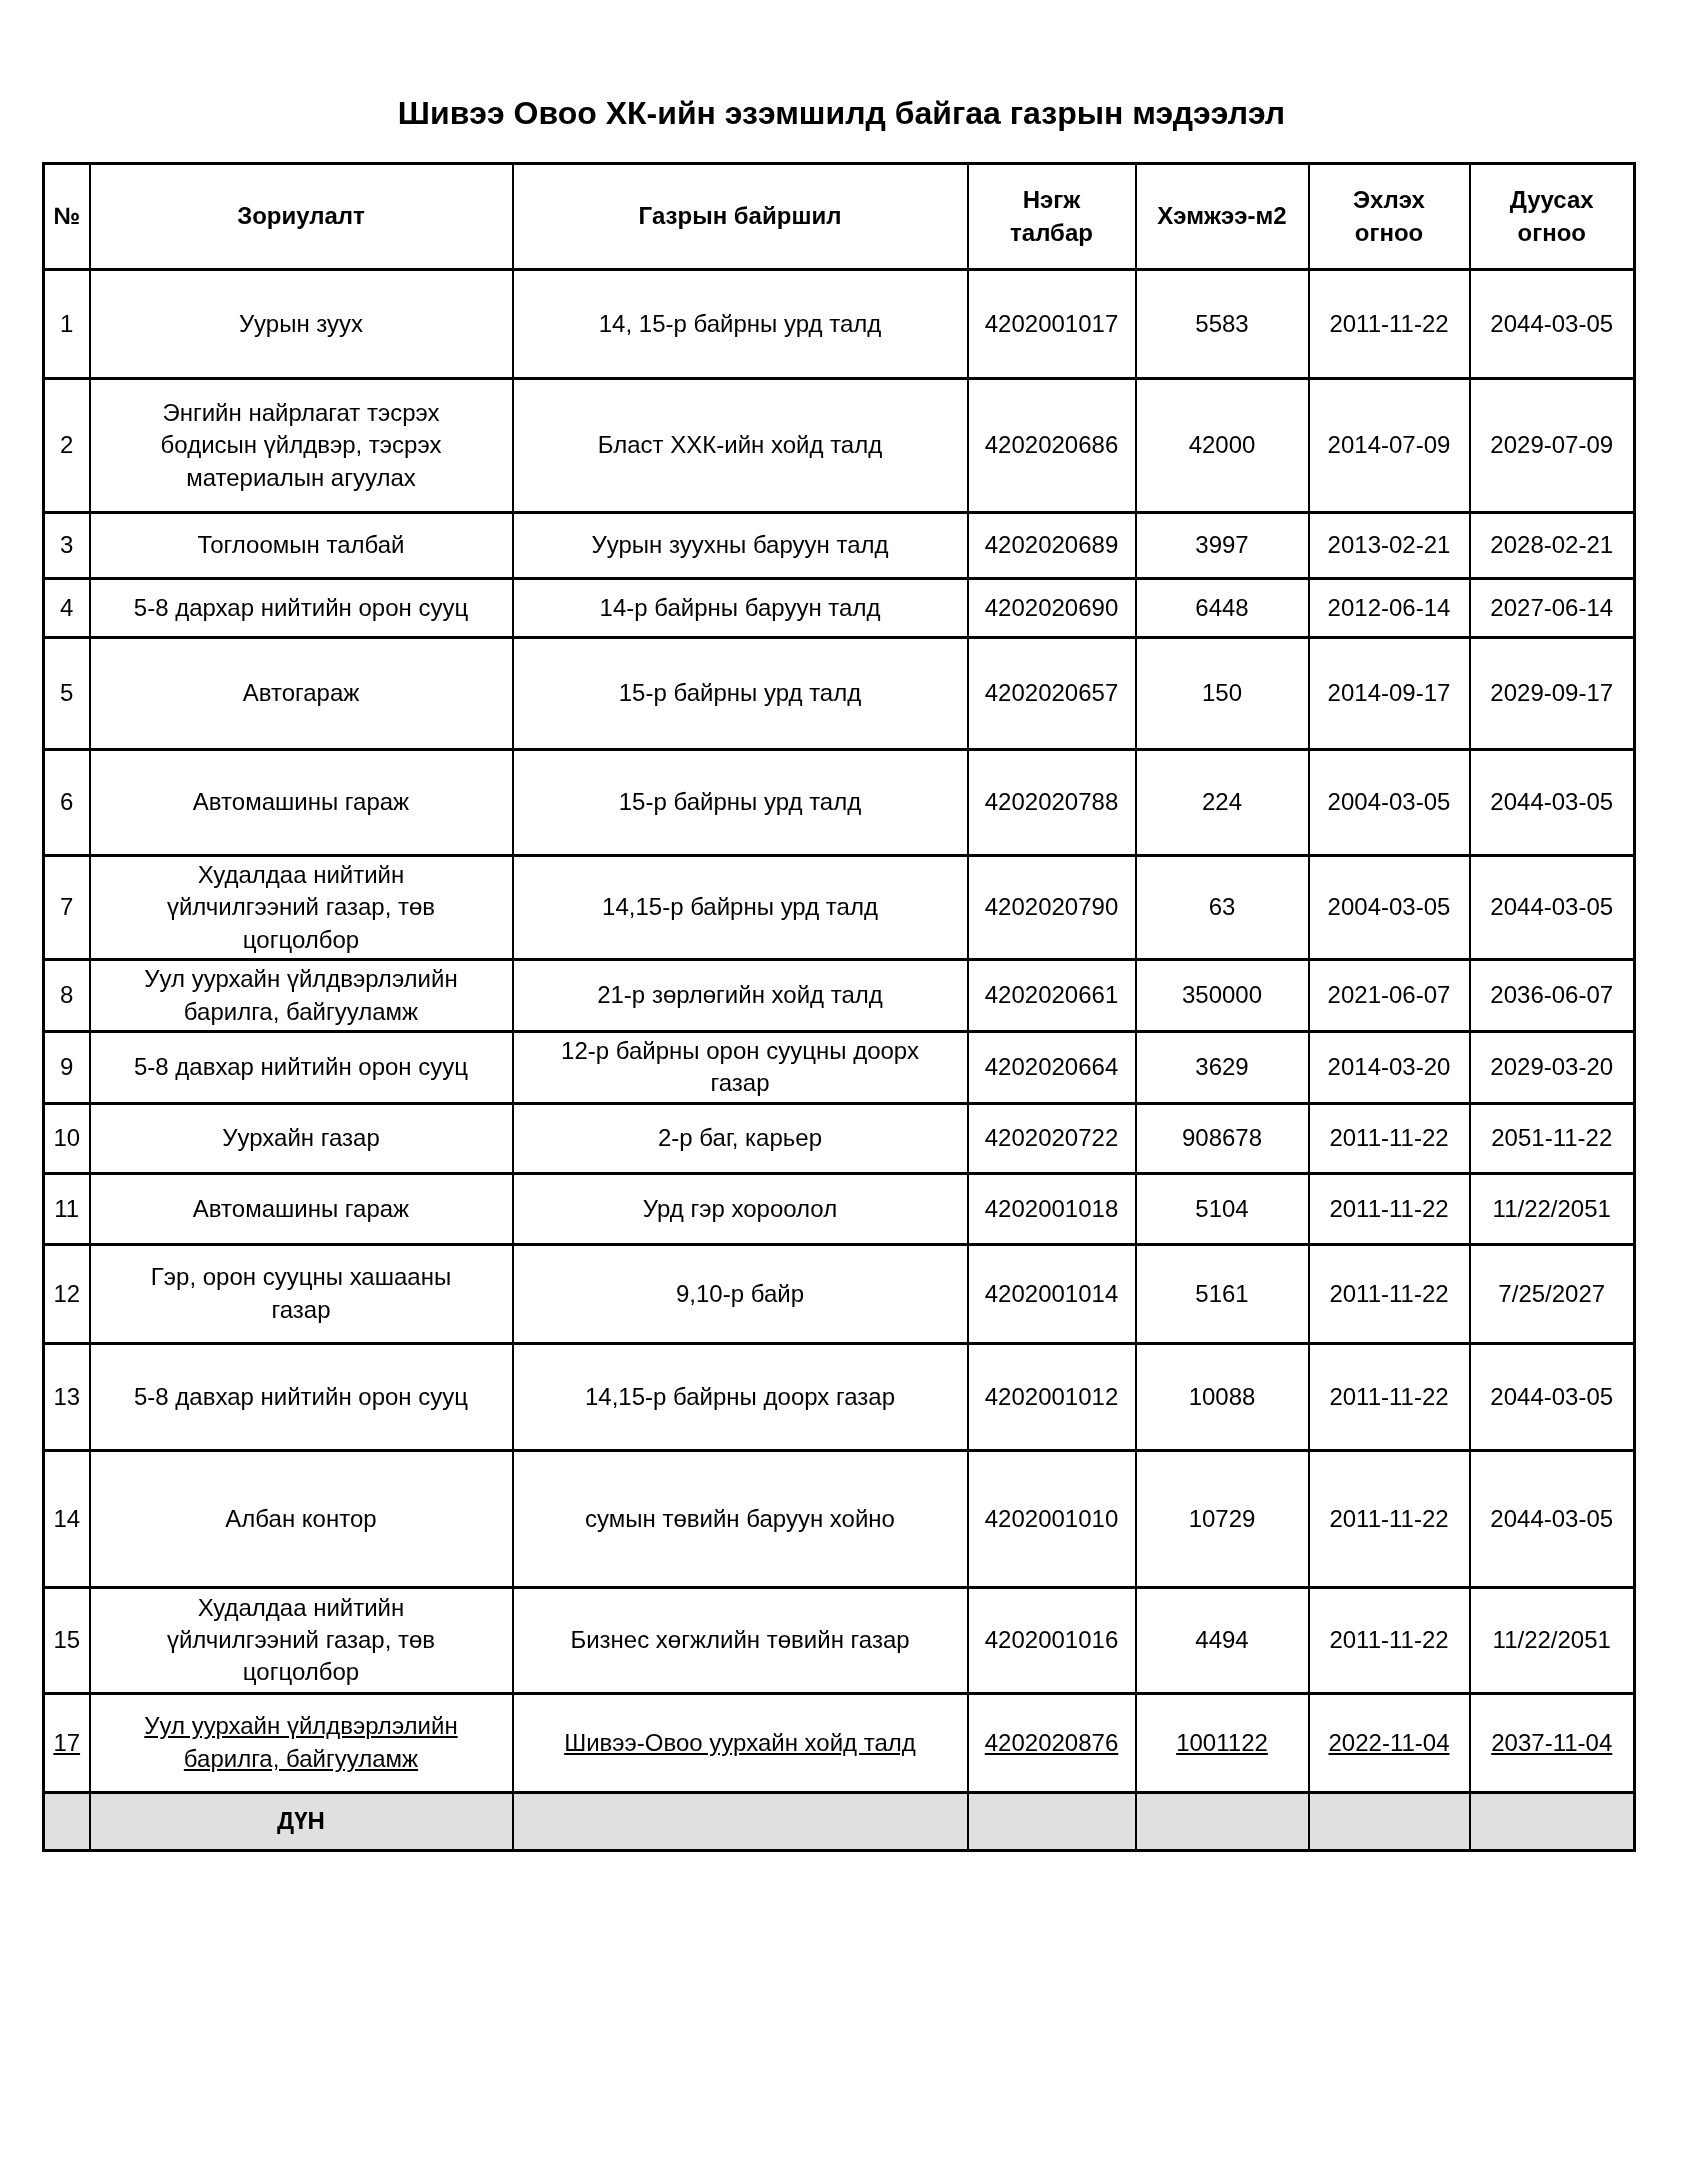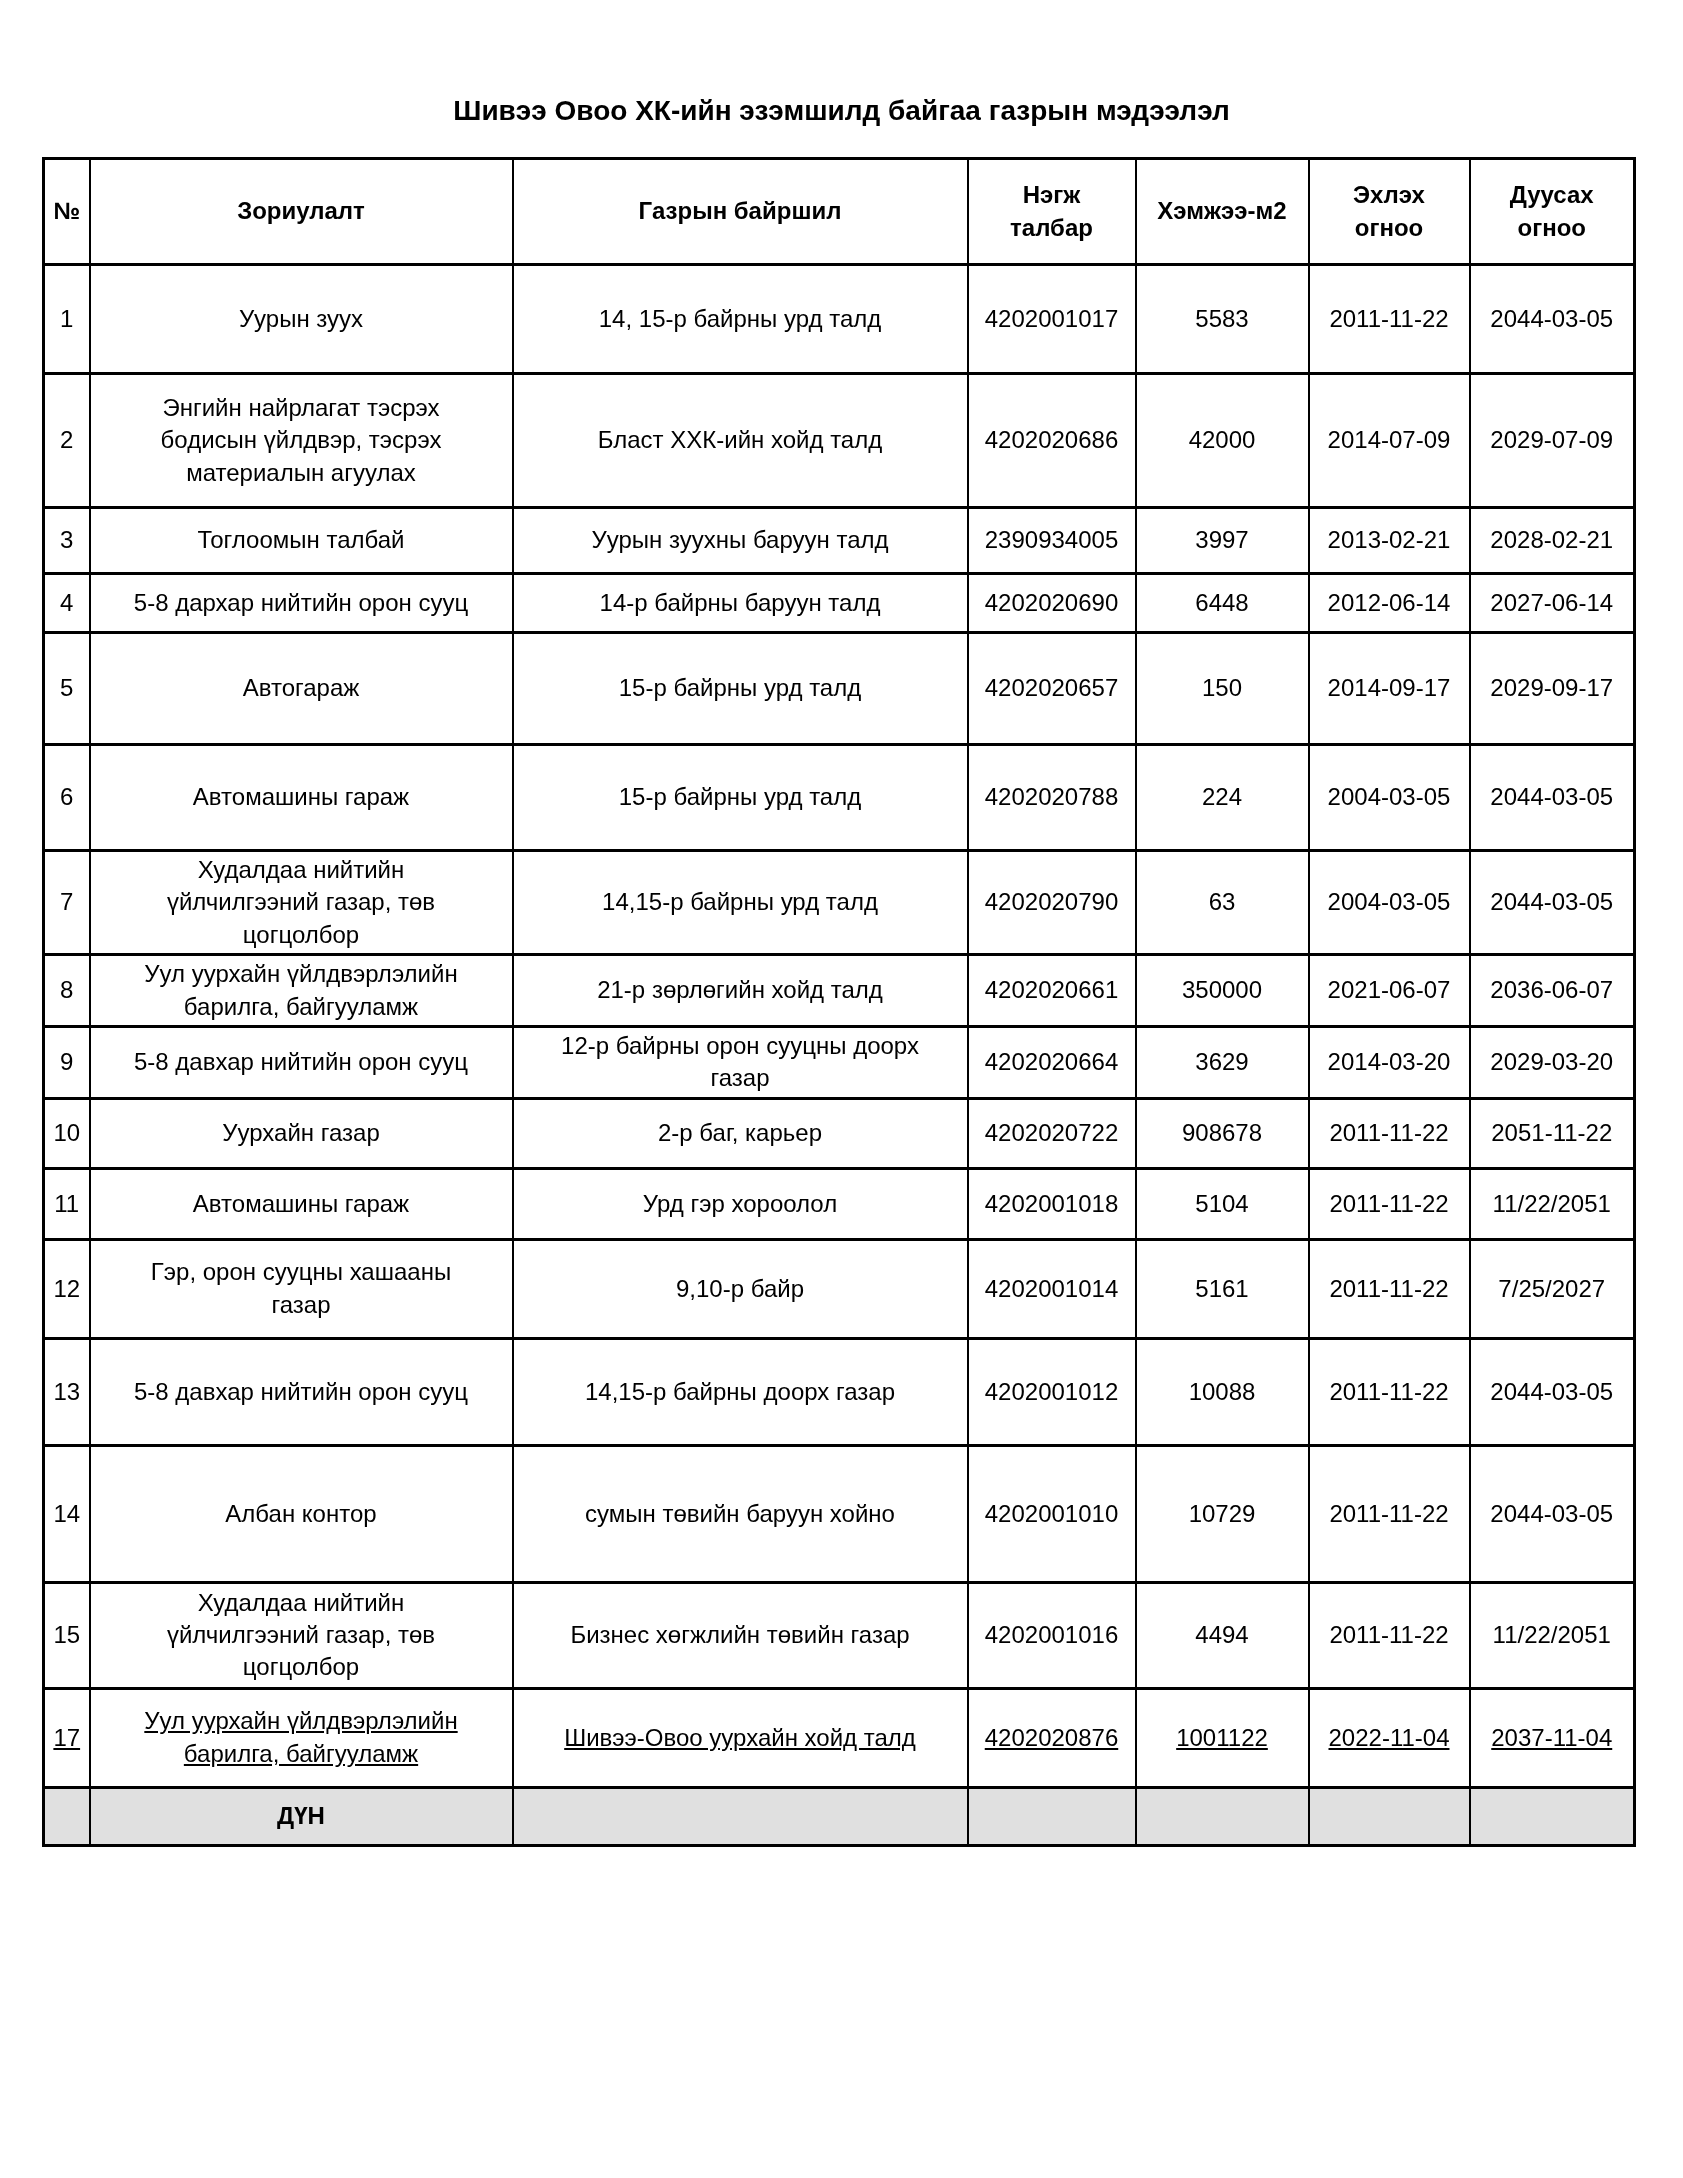--- a/index.html
+++ b/index.html
@@ -10,21 +10,21 @@
   body {
     width: 1683px;
     height: 2178px;
     font-family: "Liberation Sans", sans-serif;
     color: #000000;
     position: relative;
   }
   .title {
     margin: 95px 0 0 0;
     text-align: center;
-    font-size: 28px;
+    font-size: 32px;
     font-weight: bold;
     letter-spacing: 0px;
   }
   table.land {
     border-collapse: collapse;
     table-layout: fixed;
     margin: 30px 0 0 42px;
     width: 1594px;
   }
   table.land th,
@@ -108,21 +108,21 @@
         <td class="c-location">Бласт ХХК-ийн хойд талд</td>
         <td class="c-unit">4202020686</td>
         <td class="c-area">42000</td>
         <td class="c-start">2014-07-09</td>
         <td class="c-end">2029-07-09</td>
       </tr>
       <tr style="height: 66px;">
         <td class="c-num">3</td>
         <td class="c-purpose">Тоглоомын талбай</td>
         <td class="c-location">Уурын зуухны баруун талд</td>
-        <td class="c-unit">2390934005</td>
+        <td class="c-unit">4202020689</td>
         <td class="c-area">3997</td>
         <td class="c-start">2013-02-21</td>
         <td class="c-end">2028-02-21</td>
       </tr>
       <tr style="height: 59px;">
         <td class="c-num">4</td>
         <td class="c-purpose">5-8 дархар нийтийн орон сууц</td>
         <td class="c-location">14-р байрны баруун талд</td>
         <td class="c-unit">4202020690</td>
         <td class="c-area">6448</td>

